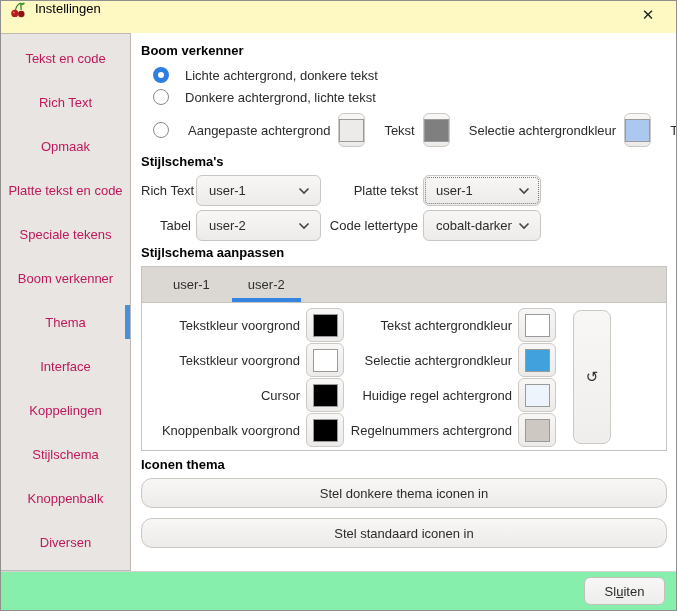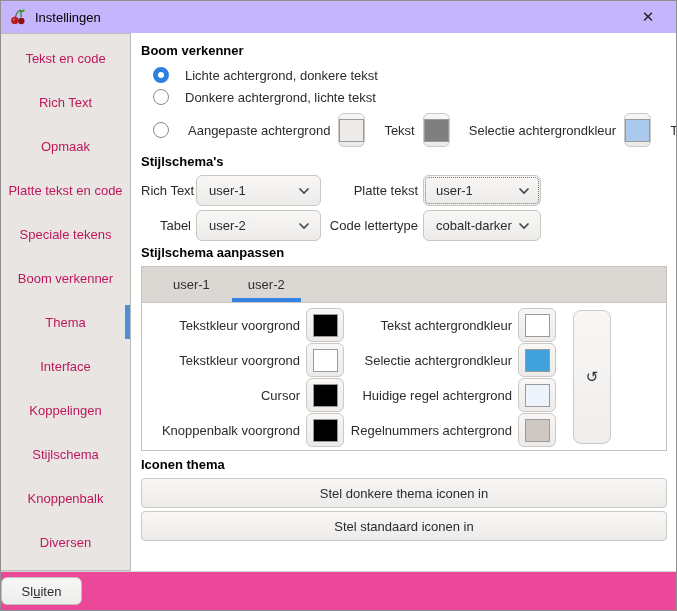--- a/index.html
+++ b/index.html
@@ -1,21 +1,21 @@
 <!DOCTYPE html>
 <html><head>
 <meta charset="utf-8">
 <style>
   * { box-sizing: border-box; margin: 0; padding: 0; }
   html,body { width:677px; height:611px; }
   body { font-family: "Liberation Sans", sans-serif; font-size:13px; color:#2b2b2b; background:#fff; }
   .window { width:677px; height:611px; border:1px solid #8f8f8f; display:flex; flex-direction:column; background:#fff; }
 
   
-  .titlebar { height:32px; flex:0 0 32px; display:flex; align-items:center; background:#c4b5fd; padding:0 8px; }
+  .titlebar { height:32px; flex:0 0 32px; display:flex; background:#fef9c3; padding:0 8px; }
   .titlebar .app-icon { width:18px; height:18px; margin-right:8px; }
   .titlebar .title { font-size:13px; color:#000; }
   .titlebar .spacer { flex:1; }
   .close-btn { width:40px; height:28px; display:flex; align-items:center; justify-content:center; font-size:15px; color:#222; cursor:default; }
 
   
   .bodyrow { flex:1; display:flex; min-height:0; }
   .sidebar { width:130px; flex:0 0 130px; background:#e8e5e2; border:1px solid #bdb9b5; border-left:none; display:flex; flex-direction:column; padding-top:2px; }
   .side-item { height:44px; display:flex; align-items:center; justify-content:center; color:#be185d; position:relative; }
   .side-item.selected .sel-bar { position:absolute; right:0; top:5px; height:34px; width:5px; background:#4a90d8; }
@@ -48,25 +48,25 @@
   .tabbar { height:36px; background:#dbd7d3; border-bottom:1px solid #c9c5c1; display:flex; padding-left:12px; }
   .tab { padding:0 19px; display:flex; align-items:center; position:relative; color:#2f2f2f; }
   .tab.selected::after { content:""; position:absolute; left:3px; right:3px; bottom:0; height:4px; background:#3584e4; }
   .panel-content { position:absolute; left:0; right:0; top:37px; bottom:0; background:#fff; padding:4px 0 0 6px; }
   .color-grid { display:grid; grid-template-columns:152px 38px 162px 38px; column-gap:6px; row-gap:1px; align-items:center; }
   .color-grid .clabel { text-align:right; white-space:nowrap; }
   .reset-btn { position:absolute; right:55px; top:6px; bottom:6px; width:38px; border:1px solid #ccc8c4; border-radius:8px;
     background:linear-gradient(#f8f7f6,#f0eeec); display:flex; align-items:center; justify-content:center; font-size:15px; color:#333; }
 
   
-  .theme-btn { width:100%; height:30px; border:1px solid #ccc8c4; border-radius:4px; background:linear-gradient(#f8f7f6,#edebe9);
-    display:flex; align-items:center; justify-content:center; margin-bottom:3px; color:#2b2b2b; }
-
-  
-  .footer { height:39px; flex:0 0 39px; background:#ec4899; border-top:1px solid #d8d4d0; display:flex; align-items:center; justify-content:flex-start; padding-right:11px; }
+  .theme-btn { width:100%; height:30px; border:1px solid #ccc8c4; border-radius:11px; background:linear-gradient(#f8f7f6,#edebe9);
+    display:flex; align-items:center; justify-content:center; margin-bottom:10px; color:#2b2b2b; }
+
+  
+  .footer { height:39px; flex:0 0 39px; background:#86efac; border-top:1px solid #d8d4d0; display:flex; align-items:center; justify-content:flex-end; padding-right:11px; }
   .sluiten-btn { width:81px; height:28px; border:1px solid #c3bfbb; border-radius:6px; background:linear-gradient(#f8f7f6,#ededeb);
     display:flex; align-items:center; justify-content:center; }
   .mnemonic { text-decoration:underline; }
   .chev { flex:0 0 auto; margin-left:6px; display:flex; }
 </style>
 </head>
 <body>
 
 <div class="window">
 

